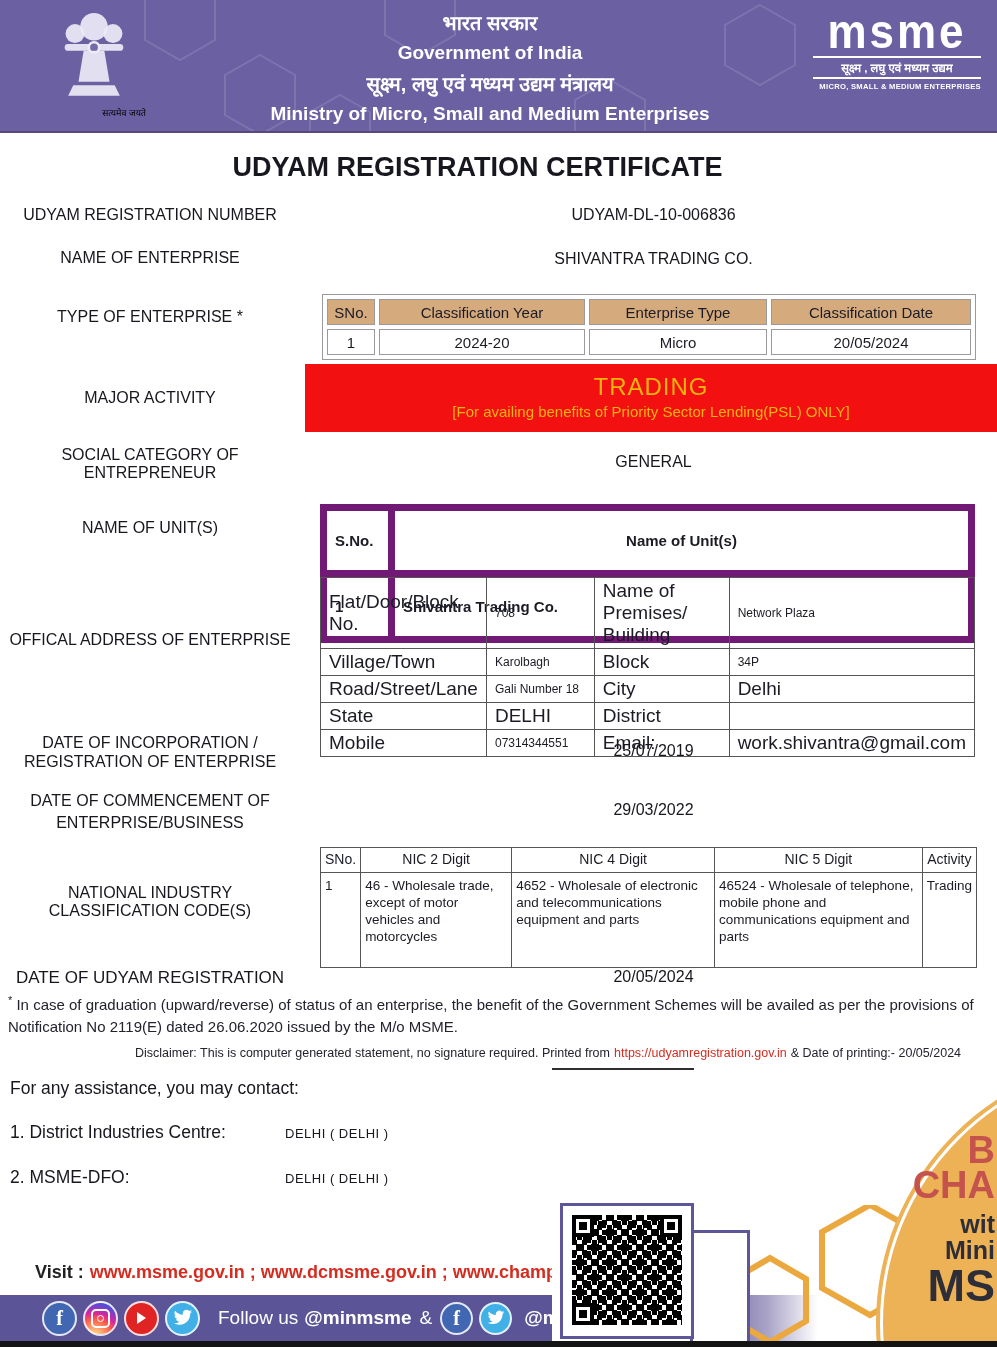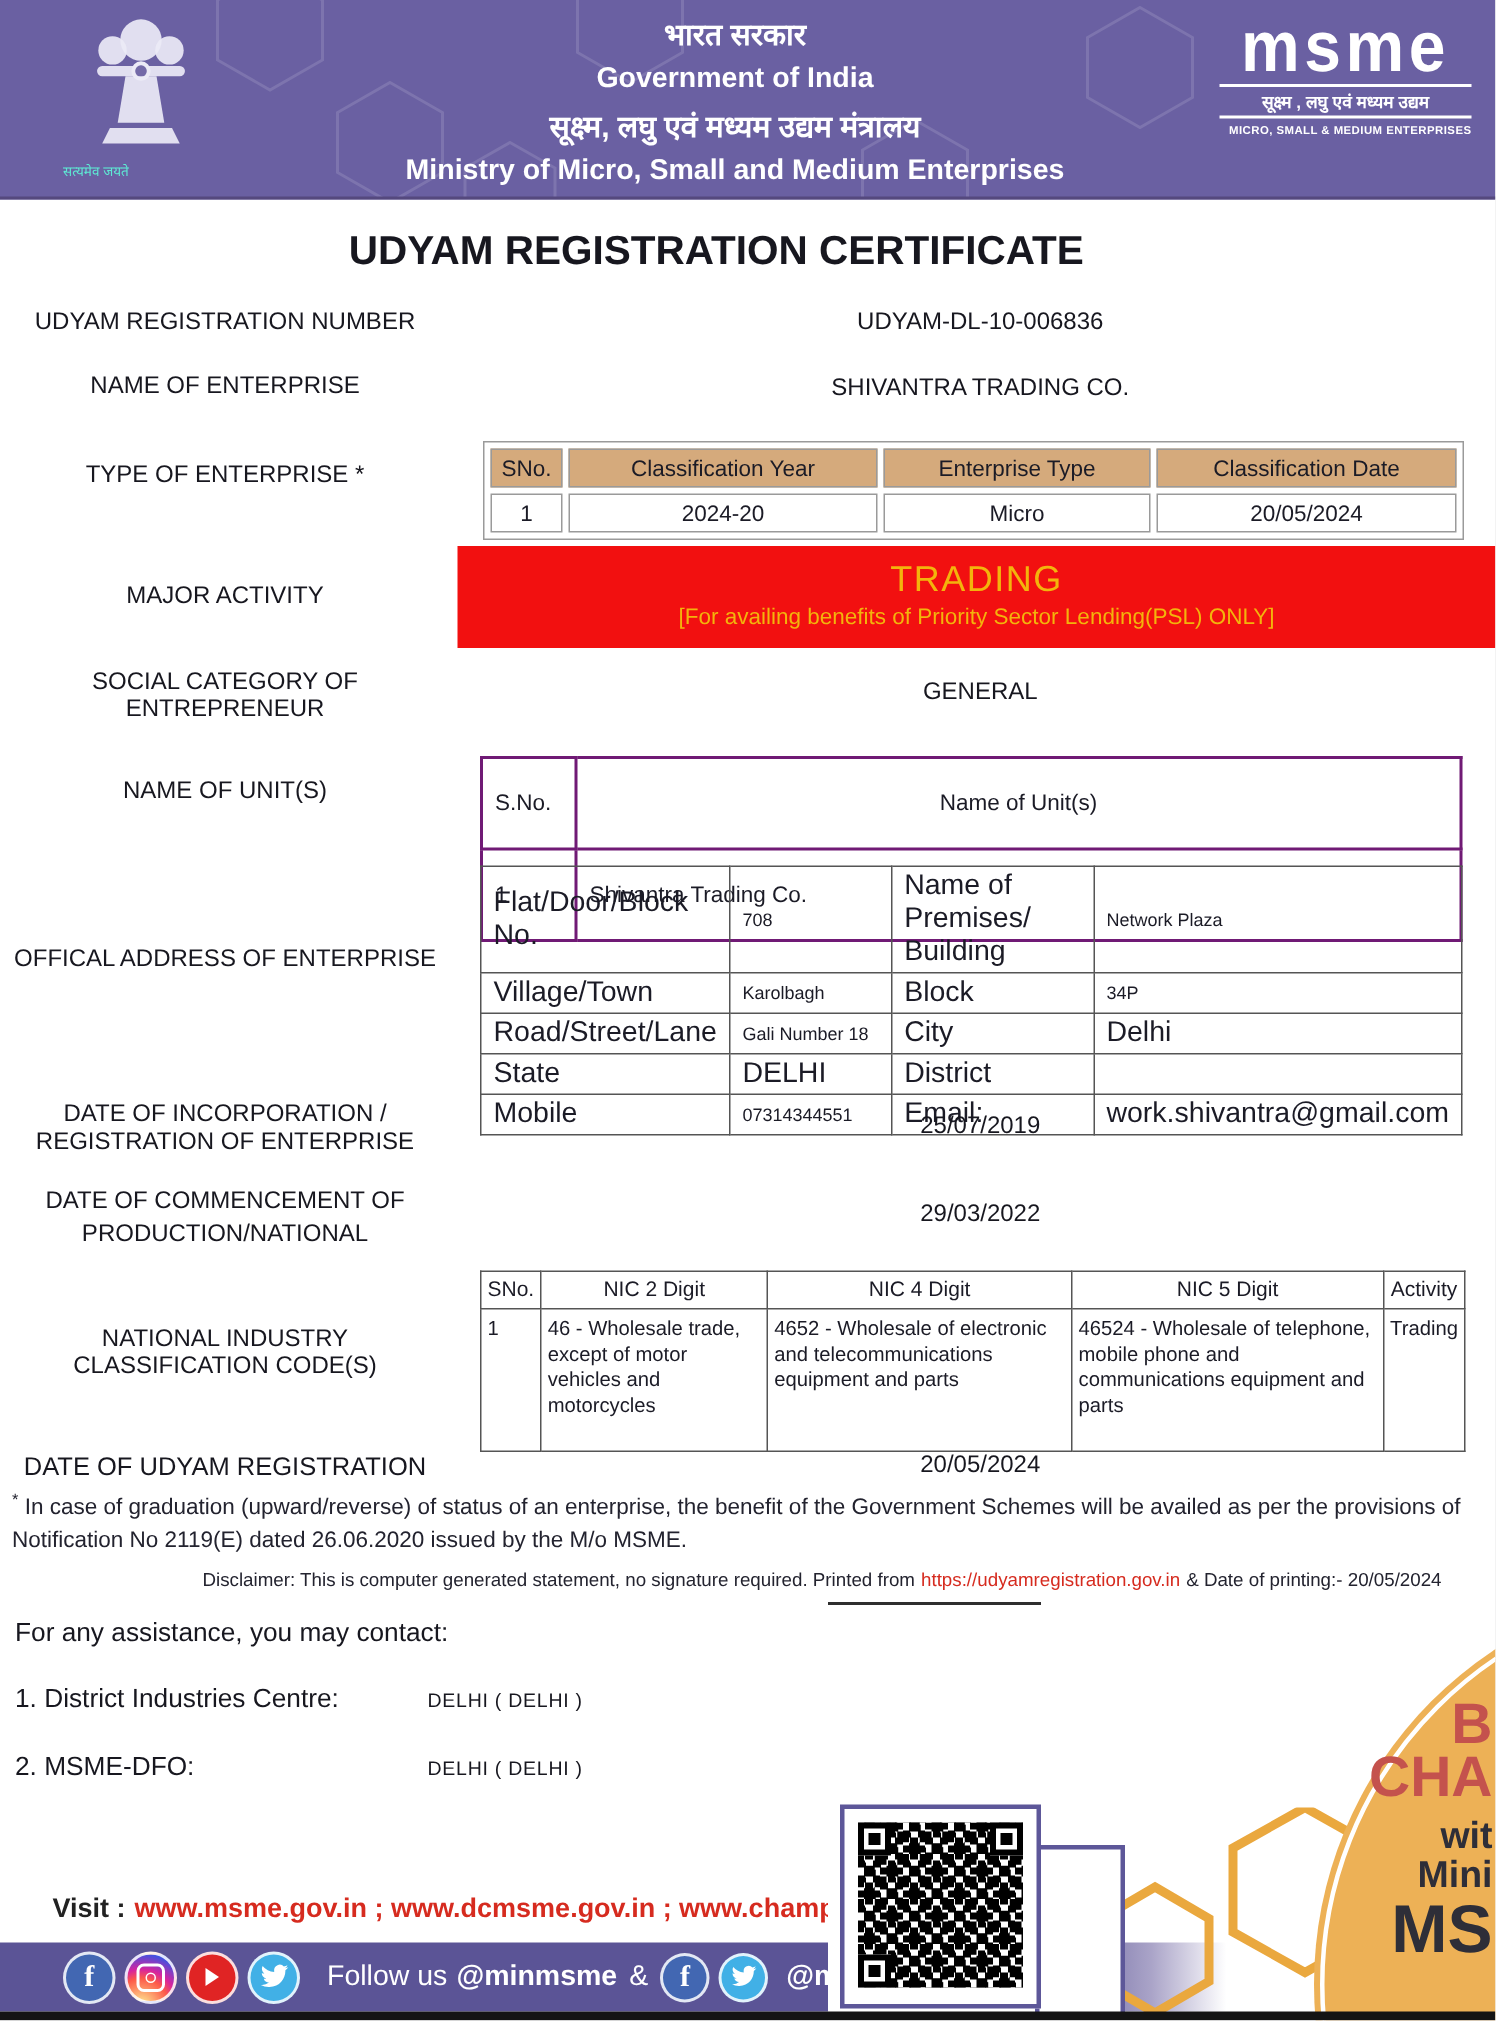--- a/index.html
+++ b/index.html
@@ -7,21 +7,21 @@
         font-family:"Liberation Sans",sans-serif;color:#1b1b26;margin:0 auto;}
 
   
   .header{position:absolute;left:0;top:0;width:997px;height:131px;background:#6a60a2;border-bottom:2px solid #55497e;}
   .hex-pattern{position:absolute;left:0;top:0;width:100%;height:100%;}
   .header-center{position:absolute;left:210px;top:9px;width:560px;text-align:center;color:#fff;}
   .h-hindi1{font-size:20px;font-weight:bold;}
   .h-eng1{font-size:19px;font-weight:bold;margin-top:6px;}
   .h-hindi2{font-size:20px;font-weight:bold;margin-top:6px;}
   .h-eng2{font-size:19px;font-weight:bold;margin-top:6px;}
-  .emblem{position:absolute;left:42px;top:6px;width:104px;height:122px;text-align:left;color:#5eead4;}
+  .emblem{position:absolute;left:42px;top:6px;width:104px;height:122px;text-align:right;color:#000000;}
   .emblem-motto{font-size:9px;margin-top:-4px;}
   .msme-logo{position:absolute;right:16px;top:12px;width:168px;text-align:center;color:#fff;}
   .msme-word{font-size:44px;font-weight:bold;letter-spacing:3px;line-height:.9;transform:scaleY(1.08);}
   .msme-hindi{font-size:11.5px;font-weight:bold;border-top:2px solid #fff;border-bottom:2px solid #fff;padding:2px 0;margin-top:4px;white-space:nowrap;}
   .msme-eng{font-size:7.6px;font-weight:bold;letter-spacing:.3px;margin-top:3px;white-space:nowrap;text-align:right;}
 
   
   .doc-title{position:absolute;left:0;top:152px;width:955px;text-align:center;font-size:27px;font-weight:bold;color:#17171f;}
   .f-label{position:absolute;left:0;width:300px;text-align:center;font-size:16px;color:#17171f;}
   .f-value{position:absolute;left:310px;width:687px;text-align:center;font-size:16px;color:#17171f;}
@@ -31,21 +31,21 @@
   .type-table td{border:1px solid #9a9a9a;text-align:center;font-size:15px;height:22px;padding:1px 4px;}
   .type-table .th{background:#d5aa7c;}
 
   
   .red-banner{position:absolute;left:305px;top:364px;width:692px;height:68px;background:#f21010;color:#f3b40c;text-align:center;}
   .rb-big{font-size:24px;margin-top:9px;letter-spacing:1px;}
   .rb-small{font-size:15px;margin-top:2px;}
 
   
   .unit-table{position:absolute;left:320px;top:504px;width:655px;border-collapse:collapse;font-size:15px;}
-  .unit-table td{border:2px solid #701a75;padding:19px 8px;height:21px;}
+  .unit-table td{border:7px solid #701a75;padding:19px 8px;height:21px;font-weight:bold;}
   .unit-table .sno{width:45px;}
   .unit-table .uh{text-align:center;}
 
   
   .addr-table{position:absolute;left:320px;top:577px;width:655px;border-collapse:collapse;}
   .addr-table td{border:1px solid #555;padding:2px 8px;height:19.5px;font-size:19px;}
   .addr-table .c1{width:147px;}.addr-table .c2{width:130px;}.addr-table .c3{width:193px;}.addr-table .c4{width:185px;}
   .addr-table .sm{font-size:12px;}
 
   
@@ -239,21 +239,21 @@
       <td>work.shivantra@gmail.com</td>
     </tr>
   </tbody>
     </table>
 
   <div class="f-label" style="top:734px;">DATE OF INCORPORATION /</div>
   <div class="f-label" style="top:753px;">REGISTRATION OF ENTERPRISE</div>
   <div class="f-value" style="top:742px;">25/07/2019</div>
 
   <div class="f-label" style="top:792px;">DATE OF COMMENCEMENT OF</div>
-  <div class="f-label" style="top:814px;">PRODUCTION/NATIONAL</div>
+  <div class="f-label" style="top:814px;">ENTERPRISE/BUSINESS</div>
   <div class="f-value" style="top:801px;">29/03/2022</div>
 
   <div class="f-label" style="top:884px;">NATIONAL INDUSTRY</div>
   <div class="f-label" style="top:902px;">CLASSIFICATION CODE(S)</div>
   <table class="nic-table">
     <colgroup>
         <col style="width:38px">
         <col style="width:154px">
         <col style="width:206px">
         <col style="width:212px">

